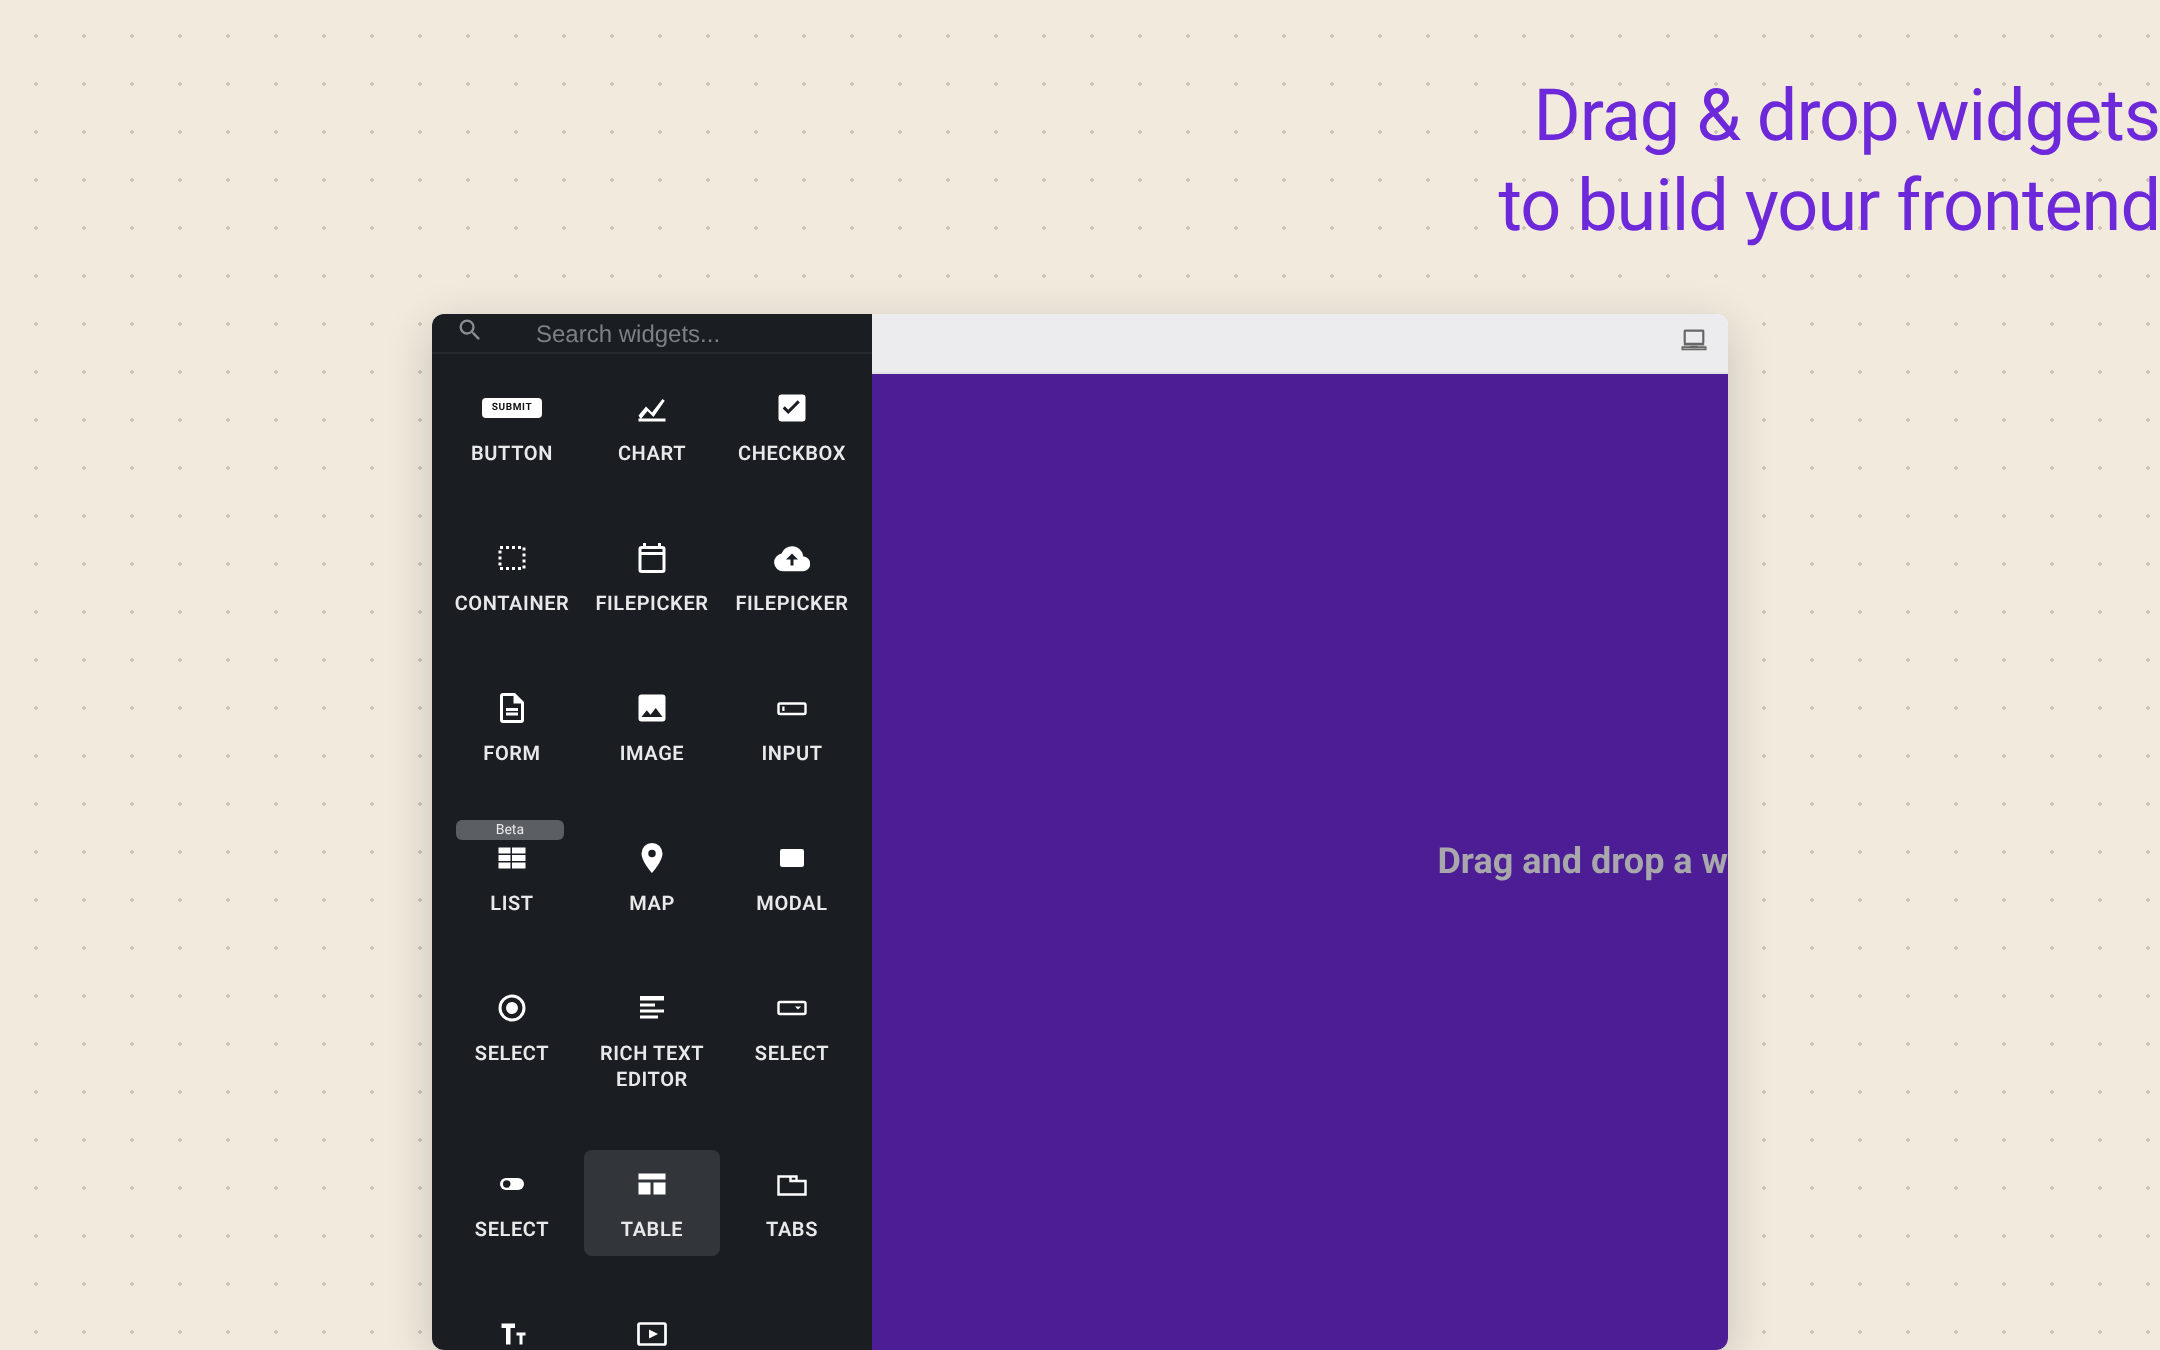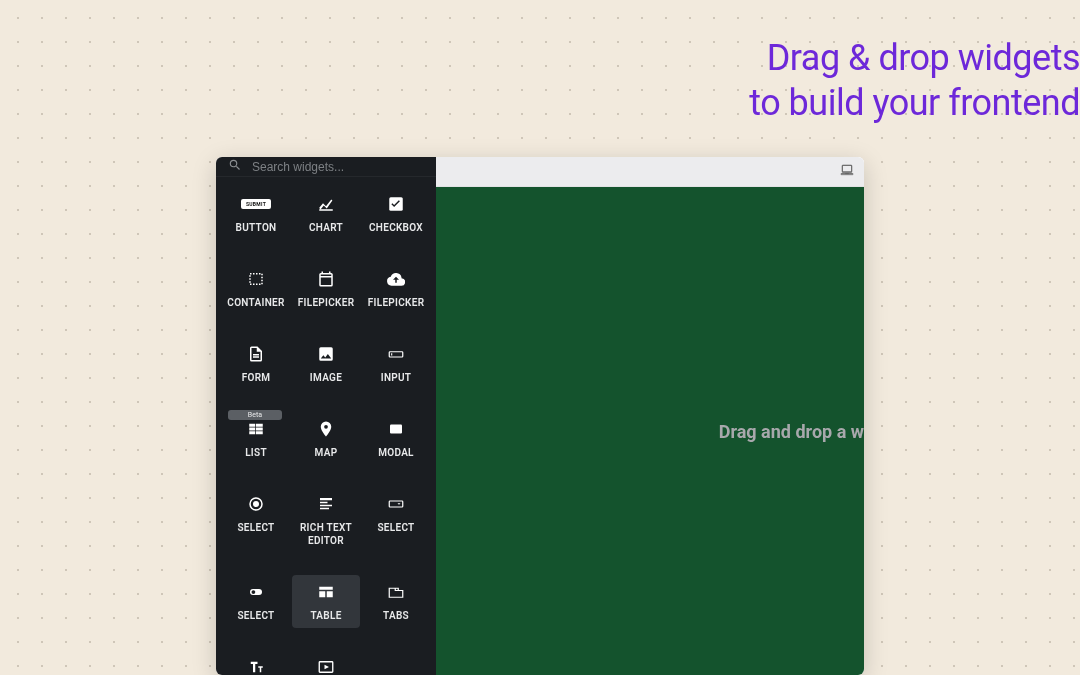--- a/index.html
+++ b/index.html
@@ -39,21 +39,21 @@
     background: #1a1d21;
     color: #fff;
     display: flex;
     flex-direction: column;
   }
   .search {
     height: 38px;
     display: flex;
     align-items: center;
     padding: 0 12px;
-    gap: 10px;
+    gap: 26px;
     border-bottom: 1px solid rgba(255,255,255,0.05);
   }
   .search svg { width: 14px; height: 14px; fill: #8a8d91; flex-shrink: 0; }
   .search input {
     background: transparent;
     border: none;
     outline: none;
     color: #e5e5e5;
     font-size: 12px;
     width: 100%;
@@ -127,21 +127,21 @@
     border-bottom: 1px solid #e2e2e4;
     display: flex;
     align-items: center;
     justify-content: flex-end;
     padding: 0 10px;
   }
   .topbar svg { width: 14px; height: 14px; fill: #666; }
   .canvas {
     flex: 1;
     position: relative;
-    background: #14532d;
+    background: #4c1d95;
   }
   .hint {
     position: absolute;
     top: 50%;
     right: 0;
     transform: translateY(-50%);
     color: #a8a8ac;
     font-weight: 700;
     font-size: 18px;
     white-space: nowrap;

